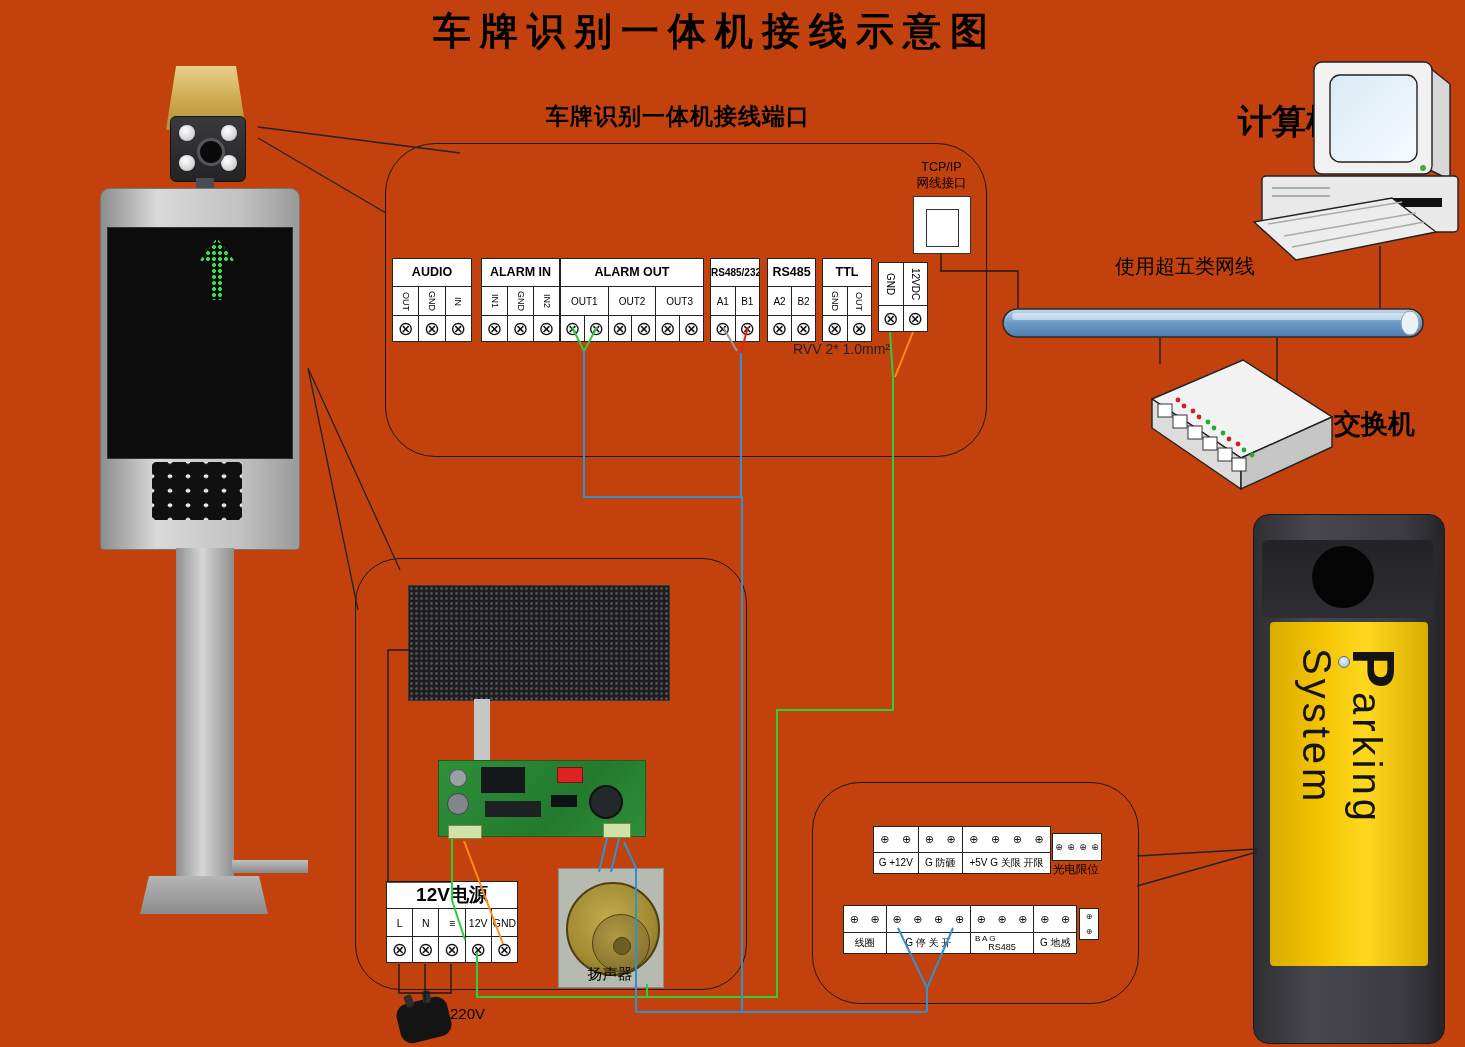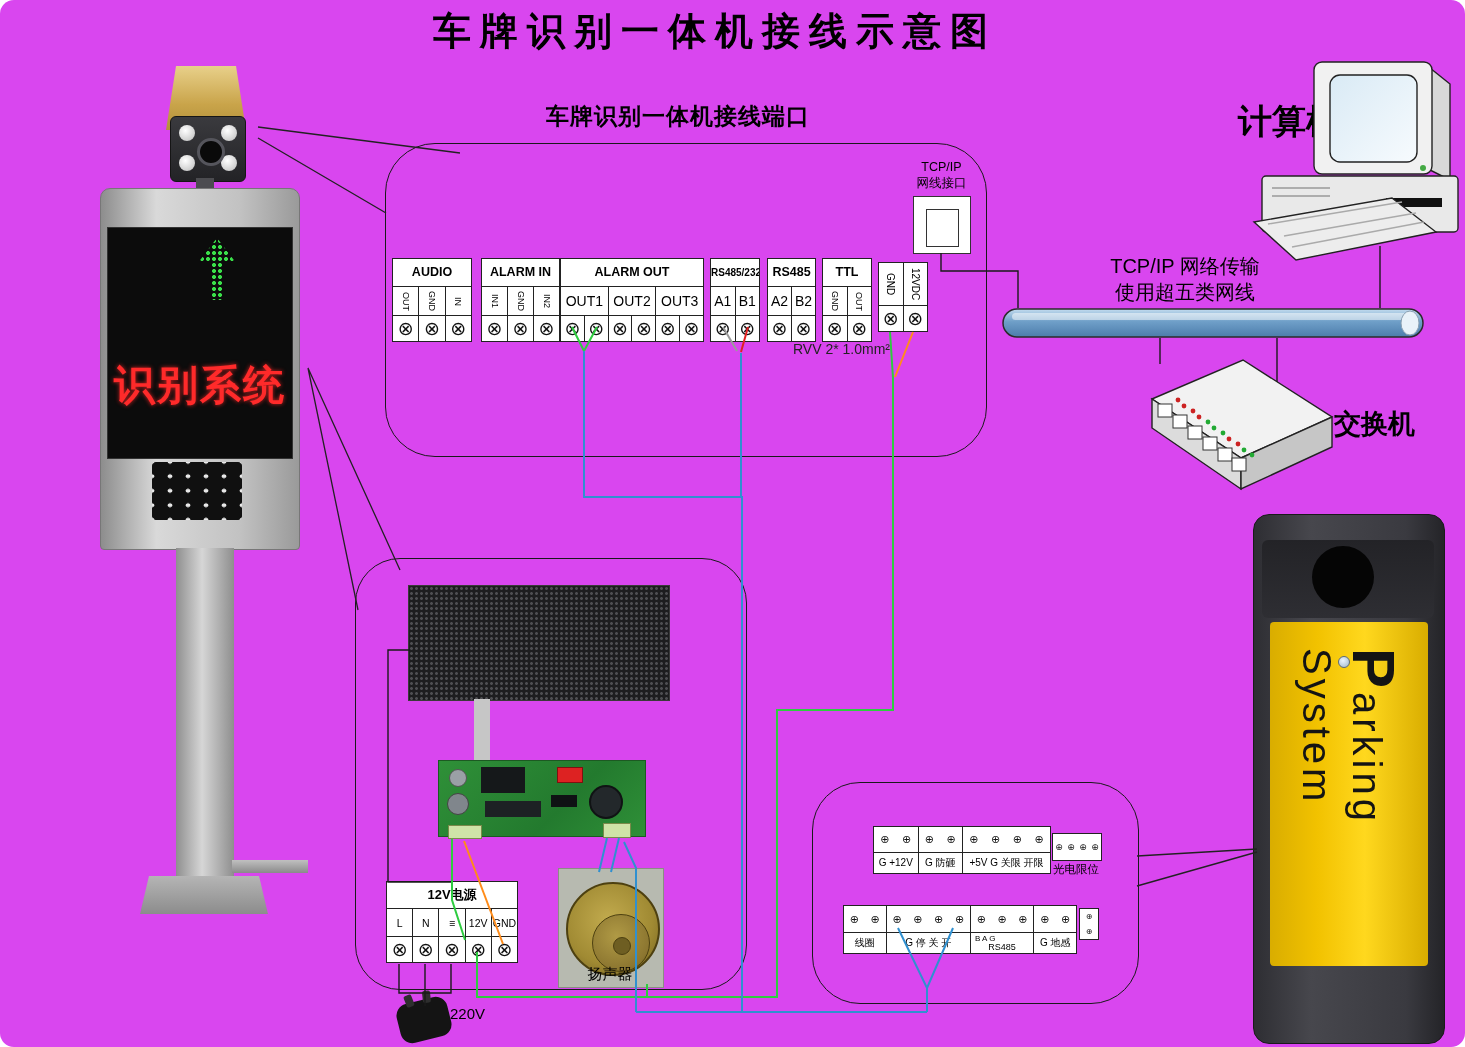--- a/index.html
+++ b/index.html
@@ -1,16 +1,16 @@
 <!DOCTYPE html>
 <html style="--wire_green: #2ecc40; --wire_blue: #3090d0; --wire_orange: #ff8c1a; --wire_red: #e02020; --wire_gray: #9a9a9a; --barrier_yellow: #f2c200; --led_red: #ff2a2a; --led_green: #3ae04a;"><head>
 <meta charset="utf-8">
 <style>
   html,body{margin:0;padding:0;background:#fff;font-family:"Liberation Sans","DejaVu Sans",sans-serif;}
-  #canvas{position:relative;width:1465px;height:1047px;background:#d946ef;overflow:hidden;border-radius:14px;}
+  #canvas{position:relative;width:1465px;height:1047px;background:#c2410c;overflow:hidden;}
   .abs{position:absolute;}
   .nosel{user-select:none;}
 
   
   .title{left:370px;top:6px;width:690px;text-align:center;font-size:38px;font-weight:bold;letter-spacing:9px;color:#000;}
   .subtitle{left:528px;top:101px;width:300px;text-align:center;font-size:23px;font-weight:bold;color:#000;letter-spacing:1px;}
   .lbl-computer{left:1238px;top:99px;font-size:34px;font-weight:bold;}
   .lbl-switch{left:1334px;top:406px;font-size:27px;font-weight:bold;text-align:center;}
   .lbl-net{left:1030px;top:253px;width:310px;text-align:center;font-size:20px;line-height:26px;}
   .tcp-label{left:894px;top:159px;width:95px;text-align:center;font-size:12.5px;line-height:16px;}
@@ -31,34 +31,34 @@
   .b0{left:392px;top:258px;width:78px;}
   .b1{left:481px;top:258px;width:77px;}
   .b2{left:560px;top:258px;width:142px;}
   .b3{left:710px;top:258px;width:48px;}
   .b4{left:767px;top:258px;width:47px;}
   .b5{left:822px;top:258px;width:48px;}
   .tb-h{border-bottom:1.6px solid #222;text-align:center;font-weight:bold;font-size:12.5px;height:27px;line-height:27px;white-space:nowrap;overflow:hidden;}
   .b3 .tb-h{font-size:10px;}
   .tb-row{display:flex;}
   .tb-srow{border-top:1.6px solid #222;}
-  .tb-pin{flex:1;border-right:1.4px solid #222;display:flex;align-items:center;justify-content:center;font-size:14px;height:28px;white-space:nowrap;}
+  .tb-pin{flex:1;border-right:1.4px solid #222;display:flex;align-items:center;justify-content:center;font-size:10px;height:28px;white-space:nowrap;}
   .tb-pin.rot{writing-mode:vertical-rl;text-orientation:mixed;font-size:9px;letter-spacing:0;}
   .tb-row .tb-pin:last-child,.tb-row .tb-screw:last-child{border-right:none;text-align:center;}
   .tb-screw{flex:1;border-right:1.4px solid #222;text-align:center;font-size:19px;height:25px;line-height:25px;color:#111;}
   
   .dcblk{left:878px;top:262px;width:48px;position:absolute;border:1.6px solid #222;background:#fff;display:flex;flex-direction:column;}
   .dcblk .tb-pin{height:42px;font-size:10px;}
   
   .rj45{left:913px;top:196px;width:56px;height:56px;border:1.6px solid #333;background:#fff;}
   .rj45in{left:12px;top:12px;width:31px;height:36px;border:1.6px solid #333;position:absolute;}
 
   
   .psublk{left:386px;top:881px;width:130px;position:absolute;border:1.6px solid #222;background:#fff;display:flex;flex-direction:column;z-index:5;}
-  .psublk .tb-h{font-size:13px;height:26px;line-height:26px;}
+  .psublk .tb-h{font-size:19px;height:26px;line-height:26px;}
   .psublk .tb-pin{height:27px;font-size:10.5px;}
   .psublk .tb-screw{height:25px;}
 
   
   .strip{position:absolute;display:flex;border:1.6px solid #222;background:#fff;}
   .strip1{left:873px;top:826px;width:176px;height:46px;}
   .strip2{left:843px;top:905px;width:232px;height:47px;}
   .sgroup{display:flex;flex-direction:column;border-right:1.5px solid #222;min-width:0;}
   .strip .sgroup:last-child{border-right:none;}
   .srow{flex:1;display:flex;align-items:center;justify-content:space-around;border-bottom:1.2px solid #222;}
@@ -131,21 +131,20 @@
       <div class="cam-led" style="left:8px;top:8px;"></div>
       <div class="cam-led" style="left:50px;top:8px;"></div>
       <div class="cam-led" style="left:8px;top:38px;"></div>
       <div class="cam-led" style="left:50px;top:38px;"></div>
       <div class="cam-lens"></div>
     </div>
     <div class="abs cam-mount"></div>
     <div class="abs cabinet"></div>
     <div class="abs screen">
       <div class="led-arrow"></div>
-      <div class="led-line" style="top:130px;">识别系统</div>
     </div>
     <div class="abs grille"></div>
     <div class="abs pole"></div>
     <div class="abs pole-arm"></div>
     <div class="abs pole-base"></div>
   </div>
 
   <div class="tblock b0">
       <div class="tb-h">AUDIO</div>
       <div class="tb-row">
@@ -236,21 +235,20 @@
     <span style="display:block">TCP/IP</span>
     <span style="display:block">网线接口</span>
   </div>
   <div class="abs rj45">
       <div class="rj45in"></div>
     </div>
 
   <div class="abs note-rvv">RVV 2* 1.0mm²</div>
 
   <div class="abs lbl-net">
-    <span style="display:block">TCP/IP  网络传输</span>
     <span style="display:block">使用超五类网线</span>
   </div>
   <div class="abs lbl-computer">计算机</div>
   <div class="abs lbl-switch">交换机</div>
 
   <div class="abs ledmodule"></div>
   <div class="abs ribbon"></div>
   <div class="abs pcb">
     <div class="c" style="left:10px;top:8px;width:16px;height:16px;border-radius:50%;background:#9aa0a6;border:1px solid #555;"></div>
     <div class="c" style="left:8px;top:32px;width:20px;height:20px;border-radius:50%;background:#80868c;border:1px solid #444;"></div>

